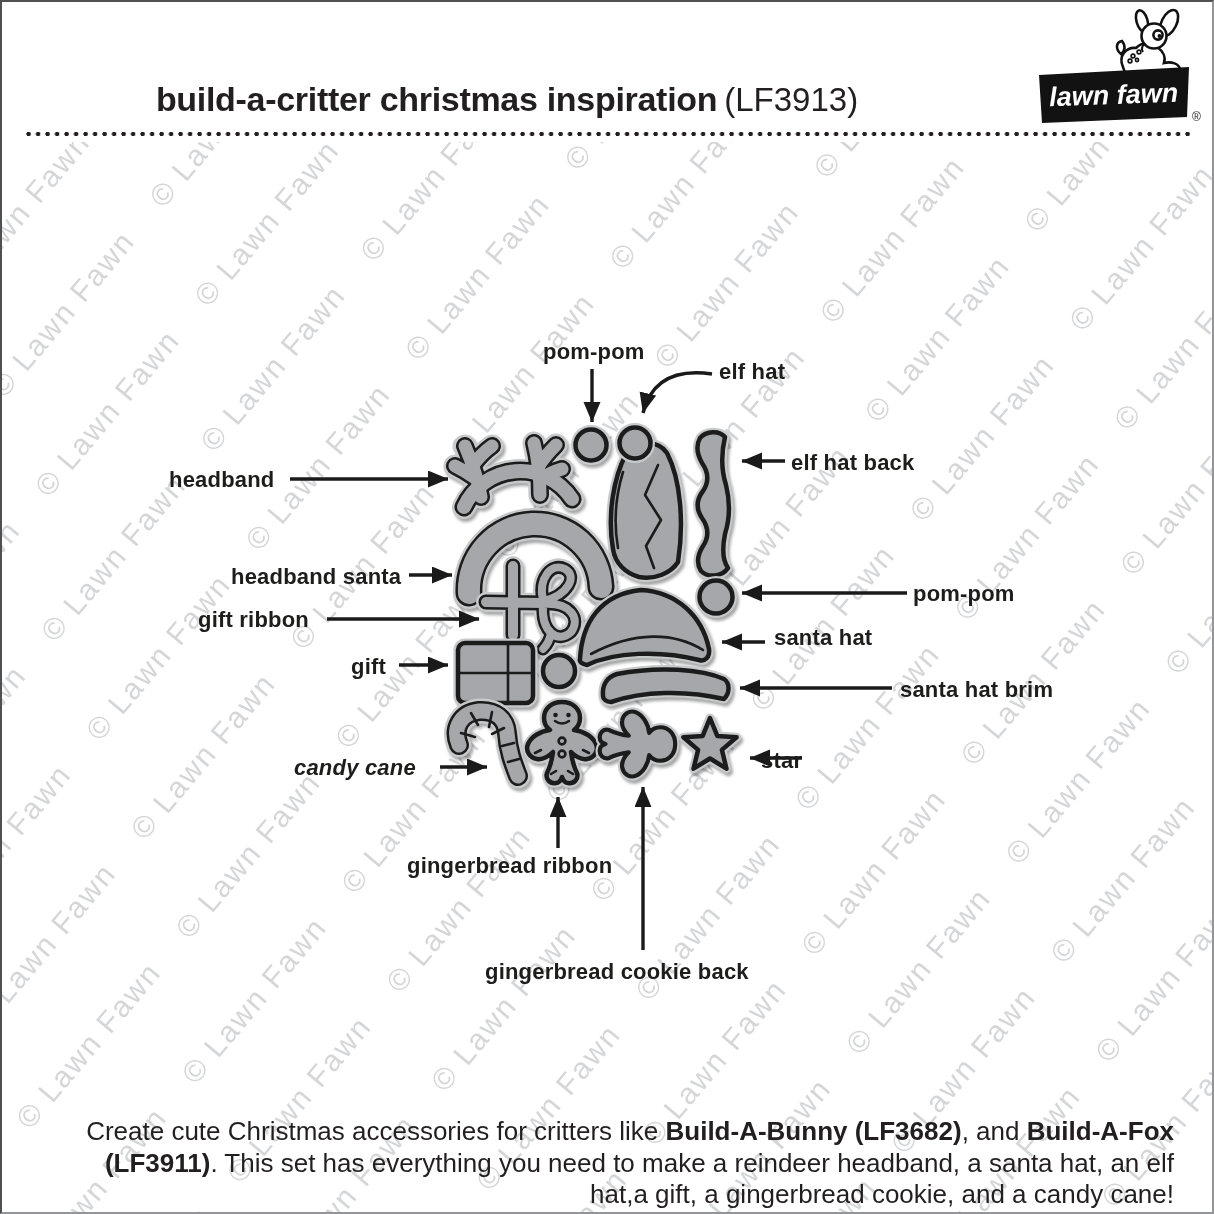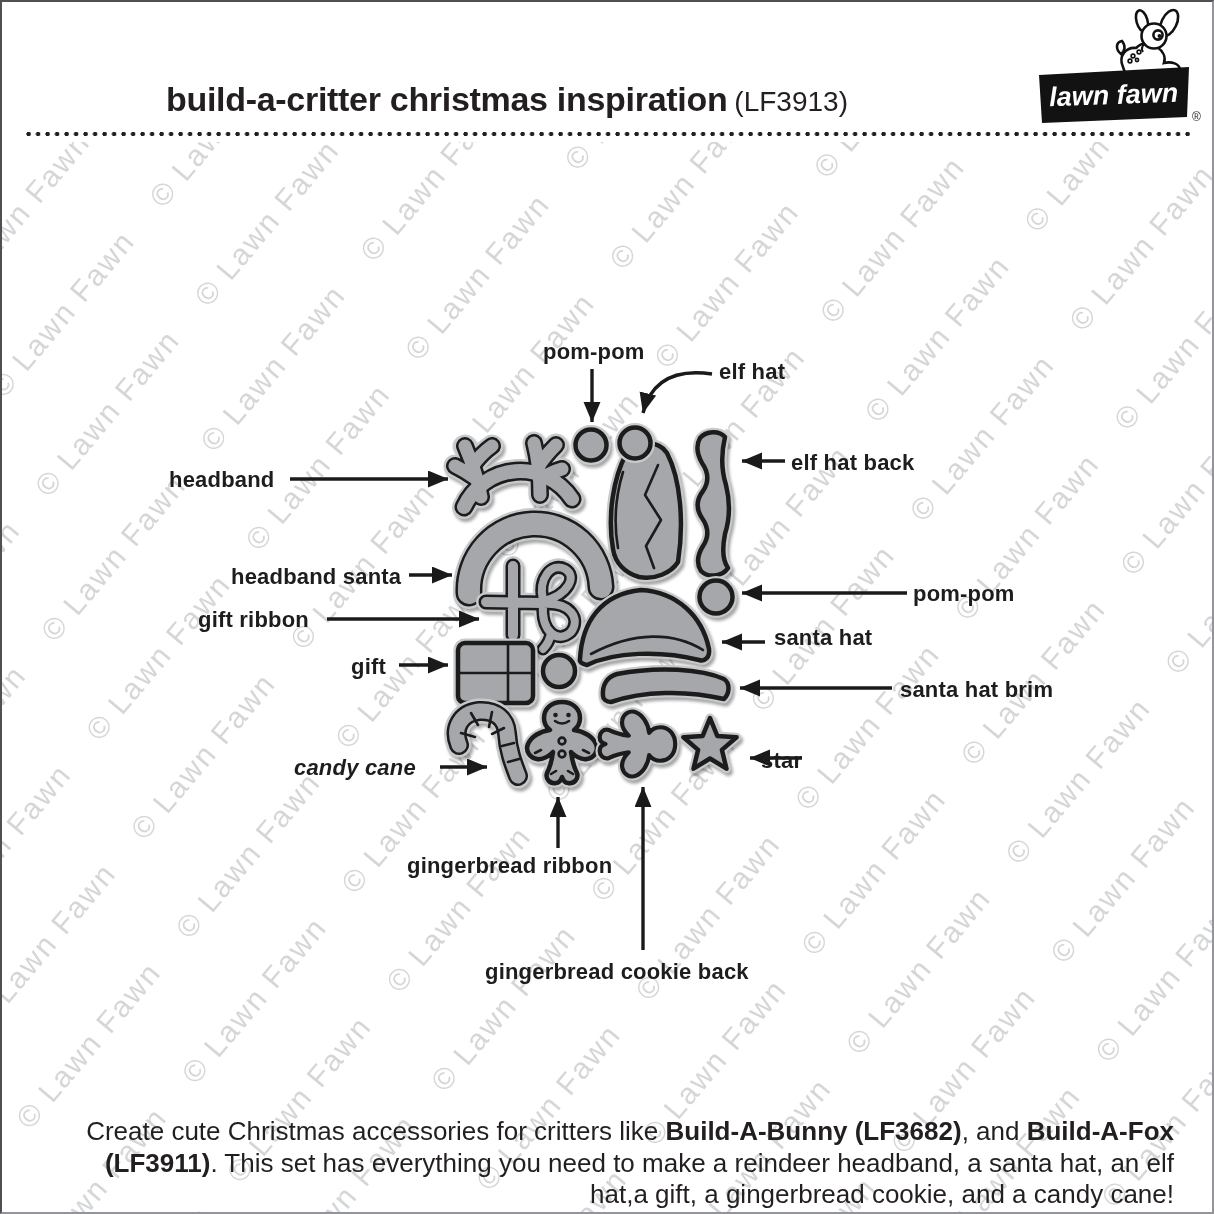--- a/index.html
+++ b/index.html
@@ -14,21 +14,21 @@
   .wm-rot {
     position:absolute; left:-1150px; top:-1250px; width:3800px; height:3600px;
     transform:rotate(-50deg); transform-origin:50% 50%;
     color:#d5d6d8; font-size:30px; font-weight:400; letter-spacing:2px;
   }
   .wm-row { white-space:nowrap; line-height:98px; }
   
   .eyebrow { position:absolute; left:34px; top:47px; font-size:23px; z-index:2; }
   .title { position:absolute; left:0; top:78px; width:1010px; margin:0; text-align:center; z-index:2; font-weight:700; }
   .t-main { font-size:34px; letter-spacing:-0.3px; }
-  .t-code { font-size:28px; font-weight:400; margin-left:7px; }
+  .t-code { font-size:33px; font-weight:400; margin-left:7px; }
   .dotted {
     position:absolute; left:24px; top:129px; width:1166px; height:6px; z-index:2;
     background:radial-gradient(circle at 2.6px 3px, #231f20 2px, transparent 2.5px);
     background-size:9.5px 6px; background-repeat:repeat-x;
   }
   .logo { position:absolute; left:1028px; top:4px; width:176px; height:132px; z-index:3; }
   
   .diagram { position:absolute; left:0; top:0; width:1214px; height:1214px; z-index:1; }
   .die { filter:drop-shadow(2.5px 3.5px 1.8px rgba(0,0,0,0.35)); }
   .f-edge { fill:#c7c9cb; stroke:#c7c9cb; stroke-width:9; stroke-linejoin:round; }

